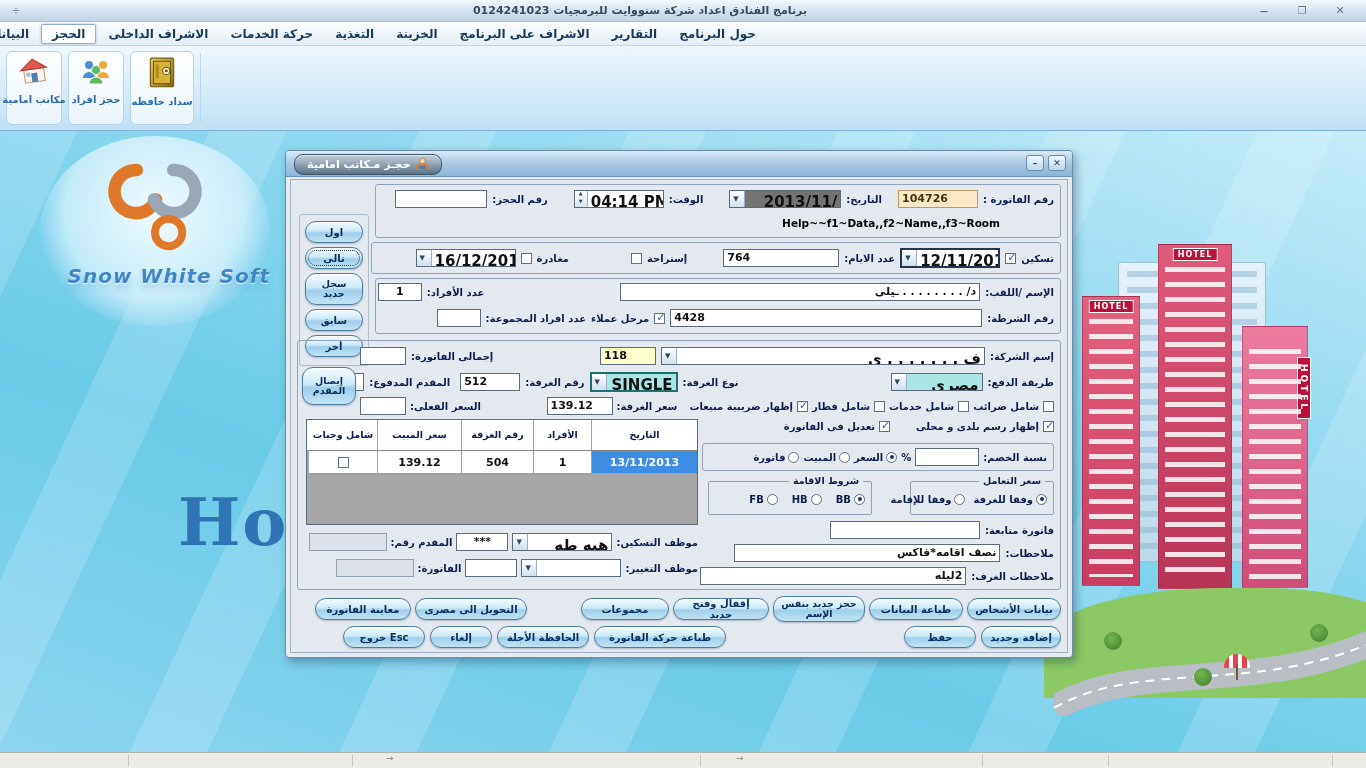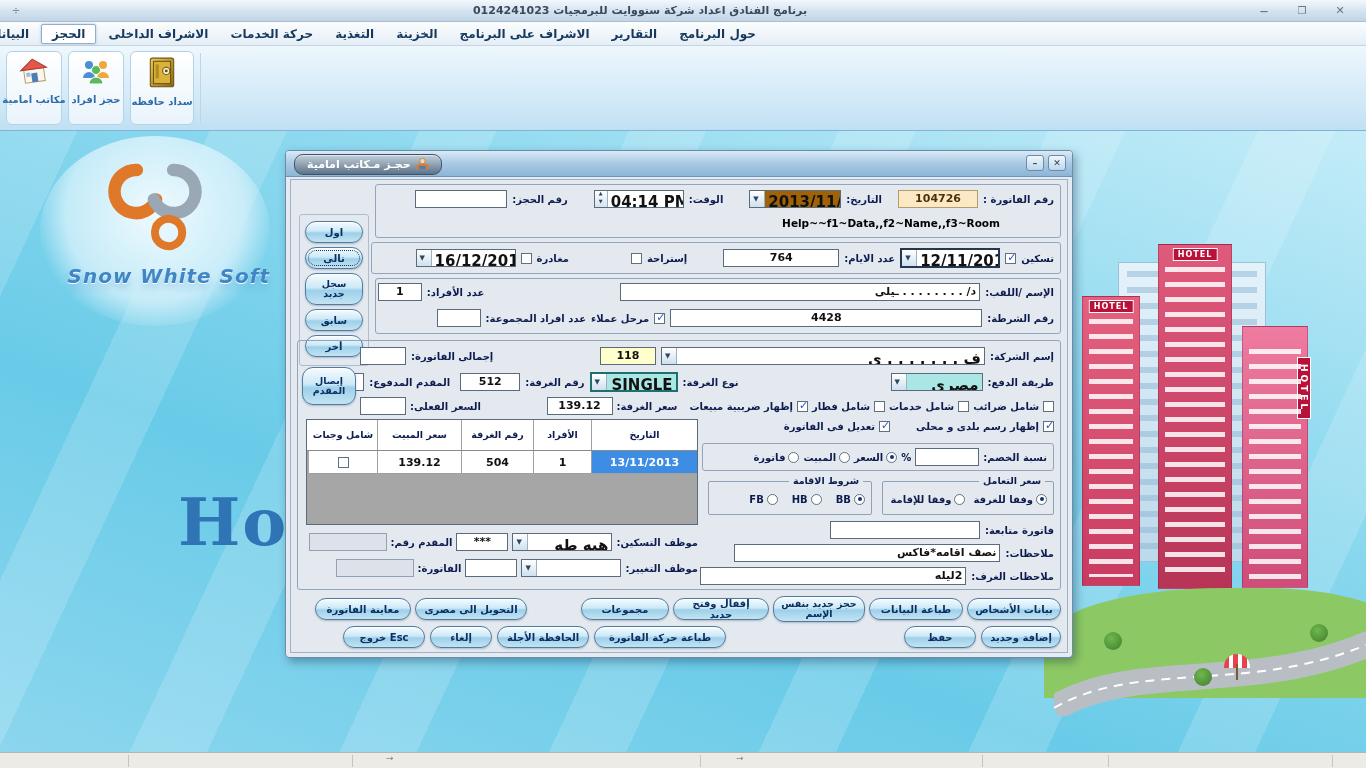--- a/index.html
+++ b/index.html
@@ -87,21 +87,21 @@
     background:linear-gradient(180deg,#c3d0dc,#5e7388);border:1px solid #3f5468;border-radius:9px;
     padding:0 12px;color:#fff;font-size:11px;font-weight:bold;box-shadow:inset 0 1px 0 rgba(255,255,255,.5)}
   .dlg-ctrls{position:absolute;right:6px;top:4px;display:flex;gap:4px}
   .dlg-ctrl{width:18px;height:16px;border:1px solid #6f8aa5;border-radius:3px;text-align:center;
     background:linear-gradient(#f0f7fc,#bcd8ec);font-size:9px;font-weight:bold;color:#27455f;line-height:15px}
   .dlg-body{position:absolute;left:4px;right:4px;top:28px;bottom:4px;border:1px solid #9fb1c4;background:#e4e9f0}
 
   .lb{font-size:10px;font-weight:bold;color:#0c1c4e;white-space:nowrap;flex:none}
   .tb{height:18px;background:#fff;border:1px solid #5a6b7c;font-size:11px;font-weight:bold;color:#111;
     padding:1px 3px;white-space:nowrap;overflow:hidden;flex:none}
-  .num{direction:ltr;text-align:center}
+  .num{direction:ltr;text-align:left}
   .ctr{text-align:center}
   .dis{background:#dde2ea;border-color:#93a1b4}
   .gx{position:absolute;border:1px solid #93a5ba;border-radius:3px}
   .rw{position:absolute;display:flex;align-items:center;gap:5px;direction:rtl}
   .sp{flex:none}
   .flexsp{flex:1}
 
   .cmb{display:flex;direction:ltr;height:18px;border:1px solid #5a6b7c;background:#fff;flex:none}
   .cmb .ar{width:15px;flex:none;background:linear-gradient(#ffffff,#cfe0ee);border-right:1px solid #9ab0c4;position:relative}
   .cmb .ar::after{content:"▼";font-size:7px;color:#2c4762;position:absolute;top:4px;left:3px}
@@ -285,21 +285,21 @@
       <div class="gb">سابق</div>
       <div class="gb">أخر</div>
     </div>
 
     <div class="gx" style="left:84px;right:6px;top:4px;height:54px">
       <div class="rw" style="right:6px;left:6px;top:5px">
         <span class="lb">رقم الفاتورة :</span>
         <span class="tb num" style="width:80px;background:#fbe9c6;border-color:#b89b6a;color:#4a3208">104726</span>
         <span class="sp" style="width:6px"></span>
         <span class="lb">التاريخ:</span>
-        <span class="cmb" style="width:92px;background:#a16207">
+        <span class="cmb" style="width:112px;background:#737373">
             <i class="ar"></i>
             <b class="val num">2013/11/</b>
           </span>
         <span class="sp" style="width:16px"></span>
         <span class="lb">الوقت:</span>
         <span class="cmb" style="width:90px">
             <span class="spn">
               <i></i>
               <i></i>
             </span>
@@ -426,21 +426,21 @@
               <i class="rd"></i>
               <span class="lb">المبيت</span>
             </span>
           <span class="ritem">
               <i class="rd"></i>
               <span class="lb">فاتورة</span>
             </span>
         </div>
       </div>
 
-      <div class="fs" style="right:6px;width:172px;top:140px;height:34px">
+      <div class="fs" style="right:6px;width:144px;top:140px;height:34px">
         <span class="leg">سعر التعامل</span>
         <div class="fitems">
           <span class="ritem">
               <i class="rd on"></i>
               <span class="lb">وفقا للغرفة</span>
             </span>
           <span class="ritem">
               <i class="rd"></i>
               <span class="lb">وفقا للإقامة</span>
             </span>

